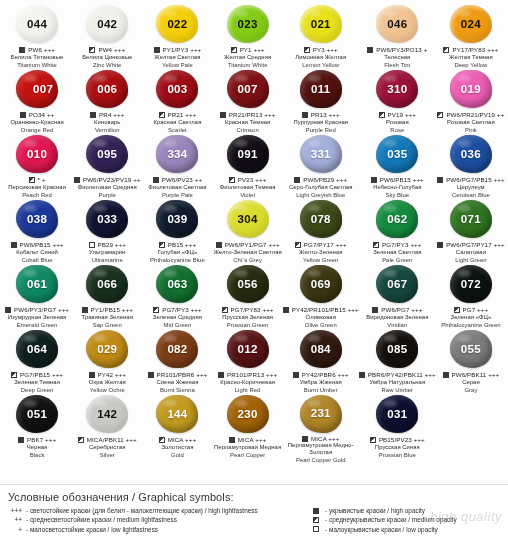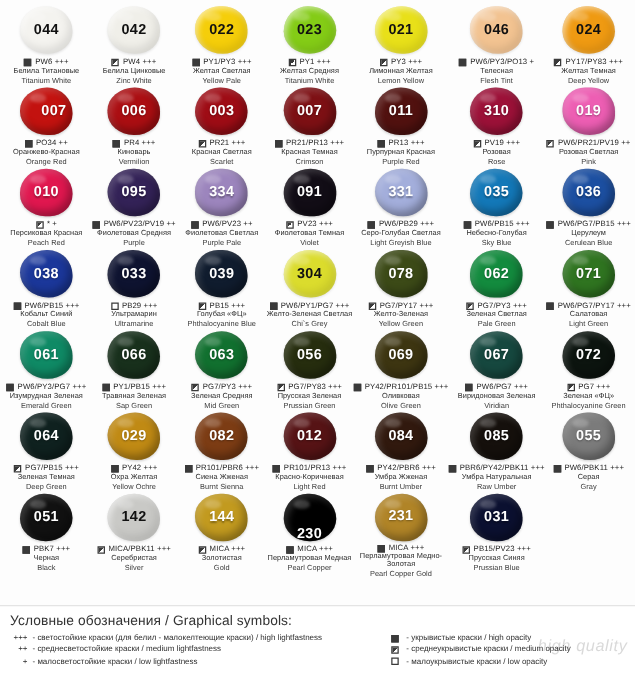--- a/index.html
+++ b/index.html
@@ -819,21 +819,21 @@
           <span class="opac med"></span>
           <span class="pig-code">MICA +++</span>
         </div>
         <div class="name-wrap">
           <div class="name-ru">Золотистая</div>
           <div class="name-en">Gold</div>
         </div>
       </div>
       <div class="swatch-cell">
         <div class="blob-wrap">
-          <div class="blob" style="background: #000000; border-radius: 50% 56% 54% 54% / 56% 58% 52% 52%; align-items: flex-end;">
+          <div class="blob" style="background: #a16207; border-radius: 50% 56% 54% 54% / 56% 58% 52% 52%;">
             <span class="num" style="color: rgb(255, 255, 255);">230</span>
           </div>
         </div>
         <div class="pig-line">
           <span class="opac full"></span>
           <span class="pig-code">MICA +++</span>
         </div>
         <div class="name-wrap">
           <div class="name-ru">Перламутровая Медная</div>
           <div class="name-en">Pearl Copper</div>

